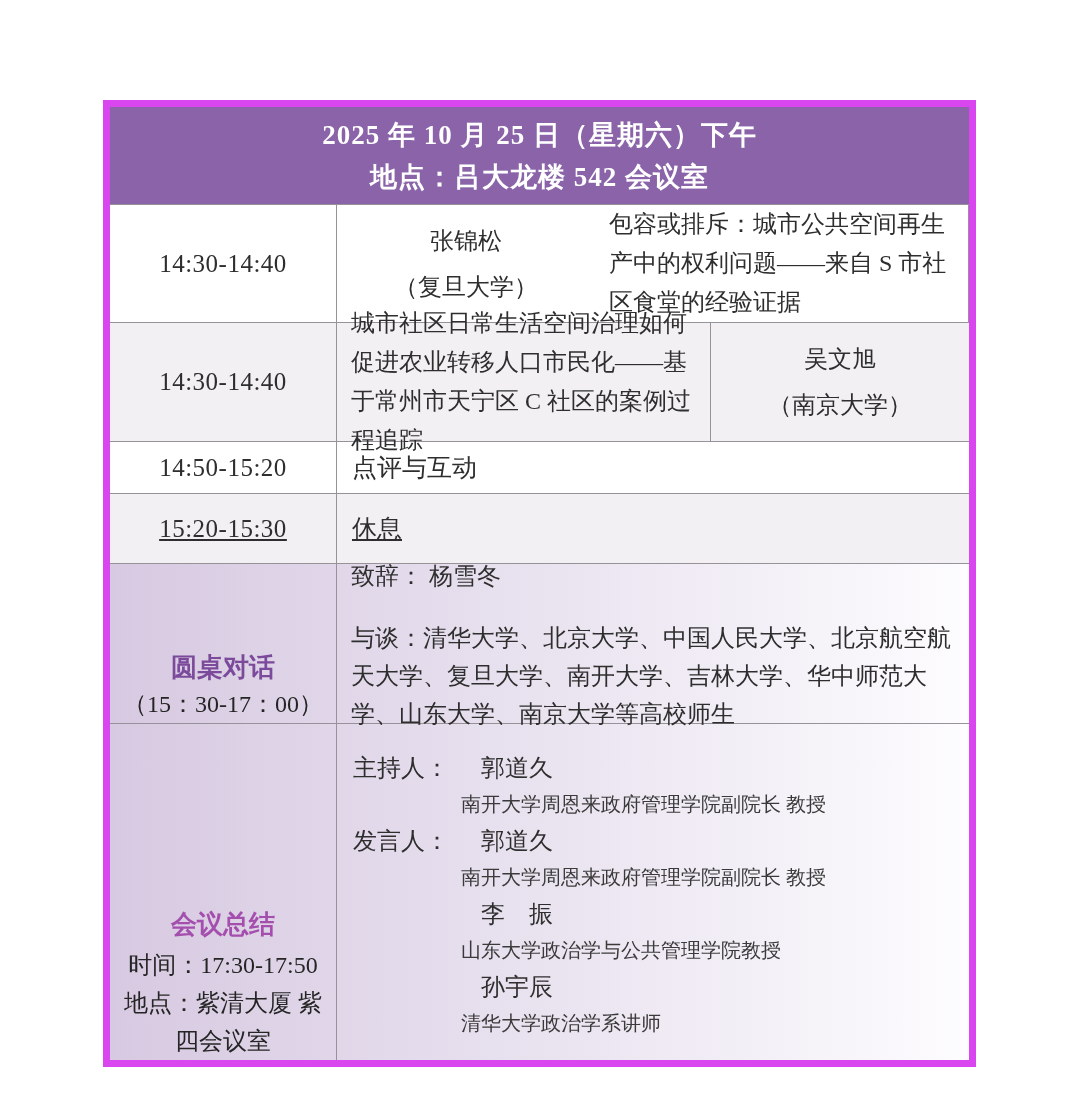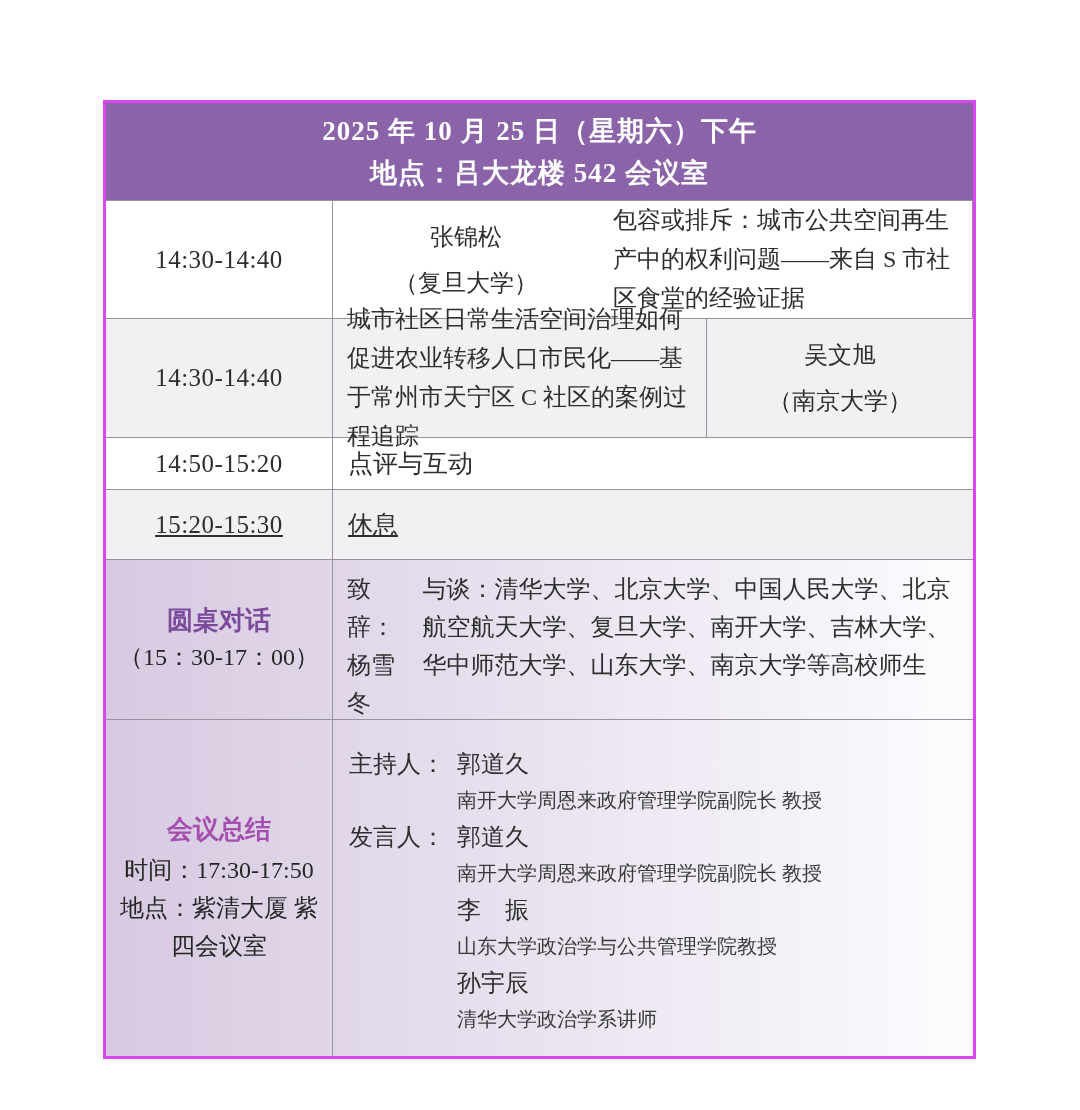--- a/index.html
+++ b/index.html
@@ -3,21 +3,21 @@
 <meta charset="utf-8">
 <style>
   html,body{margin:0;padding:0;}
   body{
     width:1080px;height:1110px;background:#ffffff;position:relative;
     font-family:"Liberation Serif","DejaVu Serif",serif;color:#2e2e2e;
     -webkit-font-smoothing:antialiased;
   }
   .schedule{
     position:absolute;left:103px;top:100px;width:873px;
-    border:3px solid #d946ef;box-sizing:border-box;background:#fff;
+    border:7px solid #d946ef;box-sizing:border-box;background:#fff;
   }
   .row{display:flex;box-sizing:border-box;border-top:1px solid #979199;}
   .row:first-child{border-top:none;}
   .cell{box-sizing:border-box;}
   .c-time{
     width:227px;flex:0 0 227px;border-right:1px solid #979199;
     display:flex;align-items:center;justify-content:center;
     font-size:25px;letter-spacing:.5px;
   }
   .c-title{
@@ -46,36 +46,36 @@
   .row-roundtable{
     height:160px;
     background:linear-gradient(90deg,#d7c9e1 0%,#e7e0ee 45%,#fdfcfe 100%);
   }
   .row-summary{
     height:337px;
     background:linear-gradient(90deg,#d7c9e1 0%,#e7e0ee 45%,#fdfcfe 100%);
   }
   .c-label{
     width:227px;flex:0 0 227px;border-right:1px solid #979199;
-    display:flex;flex-direction:column;align-items:center;justify-content:center;
+    display:flex;flex-direction:column;align-items:center;justify-content:flex-end;
     text-align:center;
   }
   .section-title{font-size:26px;font-weight:bold;}
   .rt-title{color:#7b4a9b;}
   .sm-title{color:#a44fae;margin-bottom:4px;}
   .sub-line{font-size:24px;line-height:38px;color:#252525;}
   .c-rt-body{
     flex:1;padding:10px 16px 8px 14px;font-size:24px;line-height:38px;
-    display:flex;flex-direction:row;justify-content:center;gap:24px;
+    display:flex;flex-direction:column;justify-content:center;gap:24px;
   }
   .c-sm-body{
     flex:1;padding:14px 12px 8px 16px;
     display:flex;flex-direction:column;justify-content:center;
   }
-  .entry-head{display:flex;font-size:24px;line-height:38px;}
+  .entry-head{display:flex;font-size:24px;line-height:38px;gap:20px;}
   .entry-label{width:108px;flex:0 0 108px;}
   .entry-name{font-weight:normal;}
   .entry-affil{margin-left:108px;font-size:20px;line-height:35px;color:#3a3a3a;}
 </style>
 </head>
 <body>
 
 <div class="schedule">
 
   <div class="row row-header">

